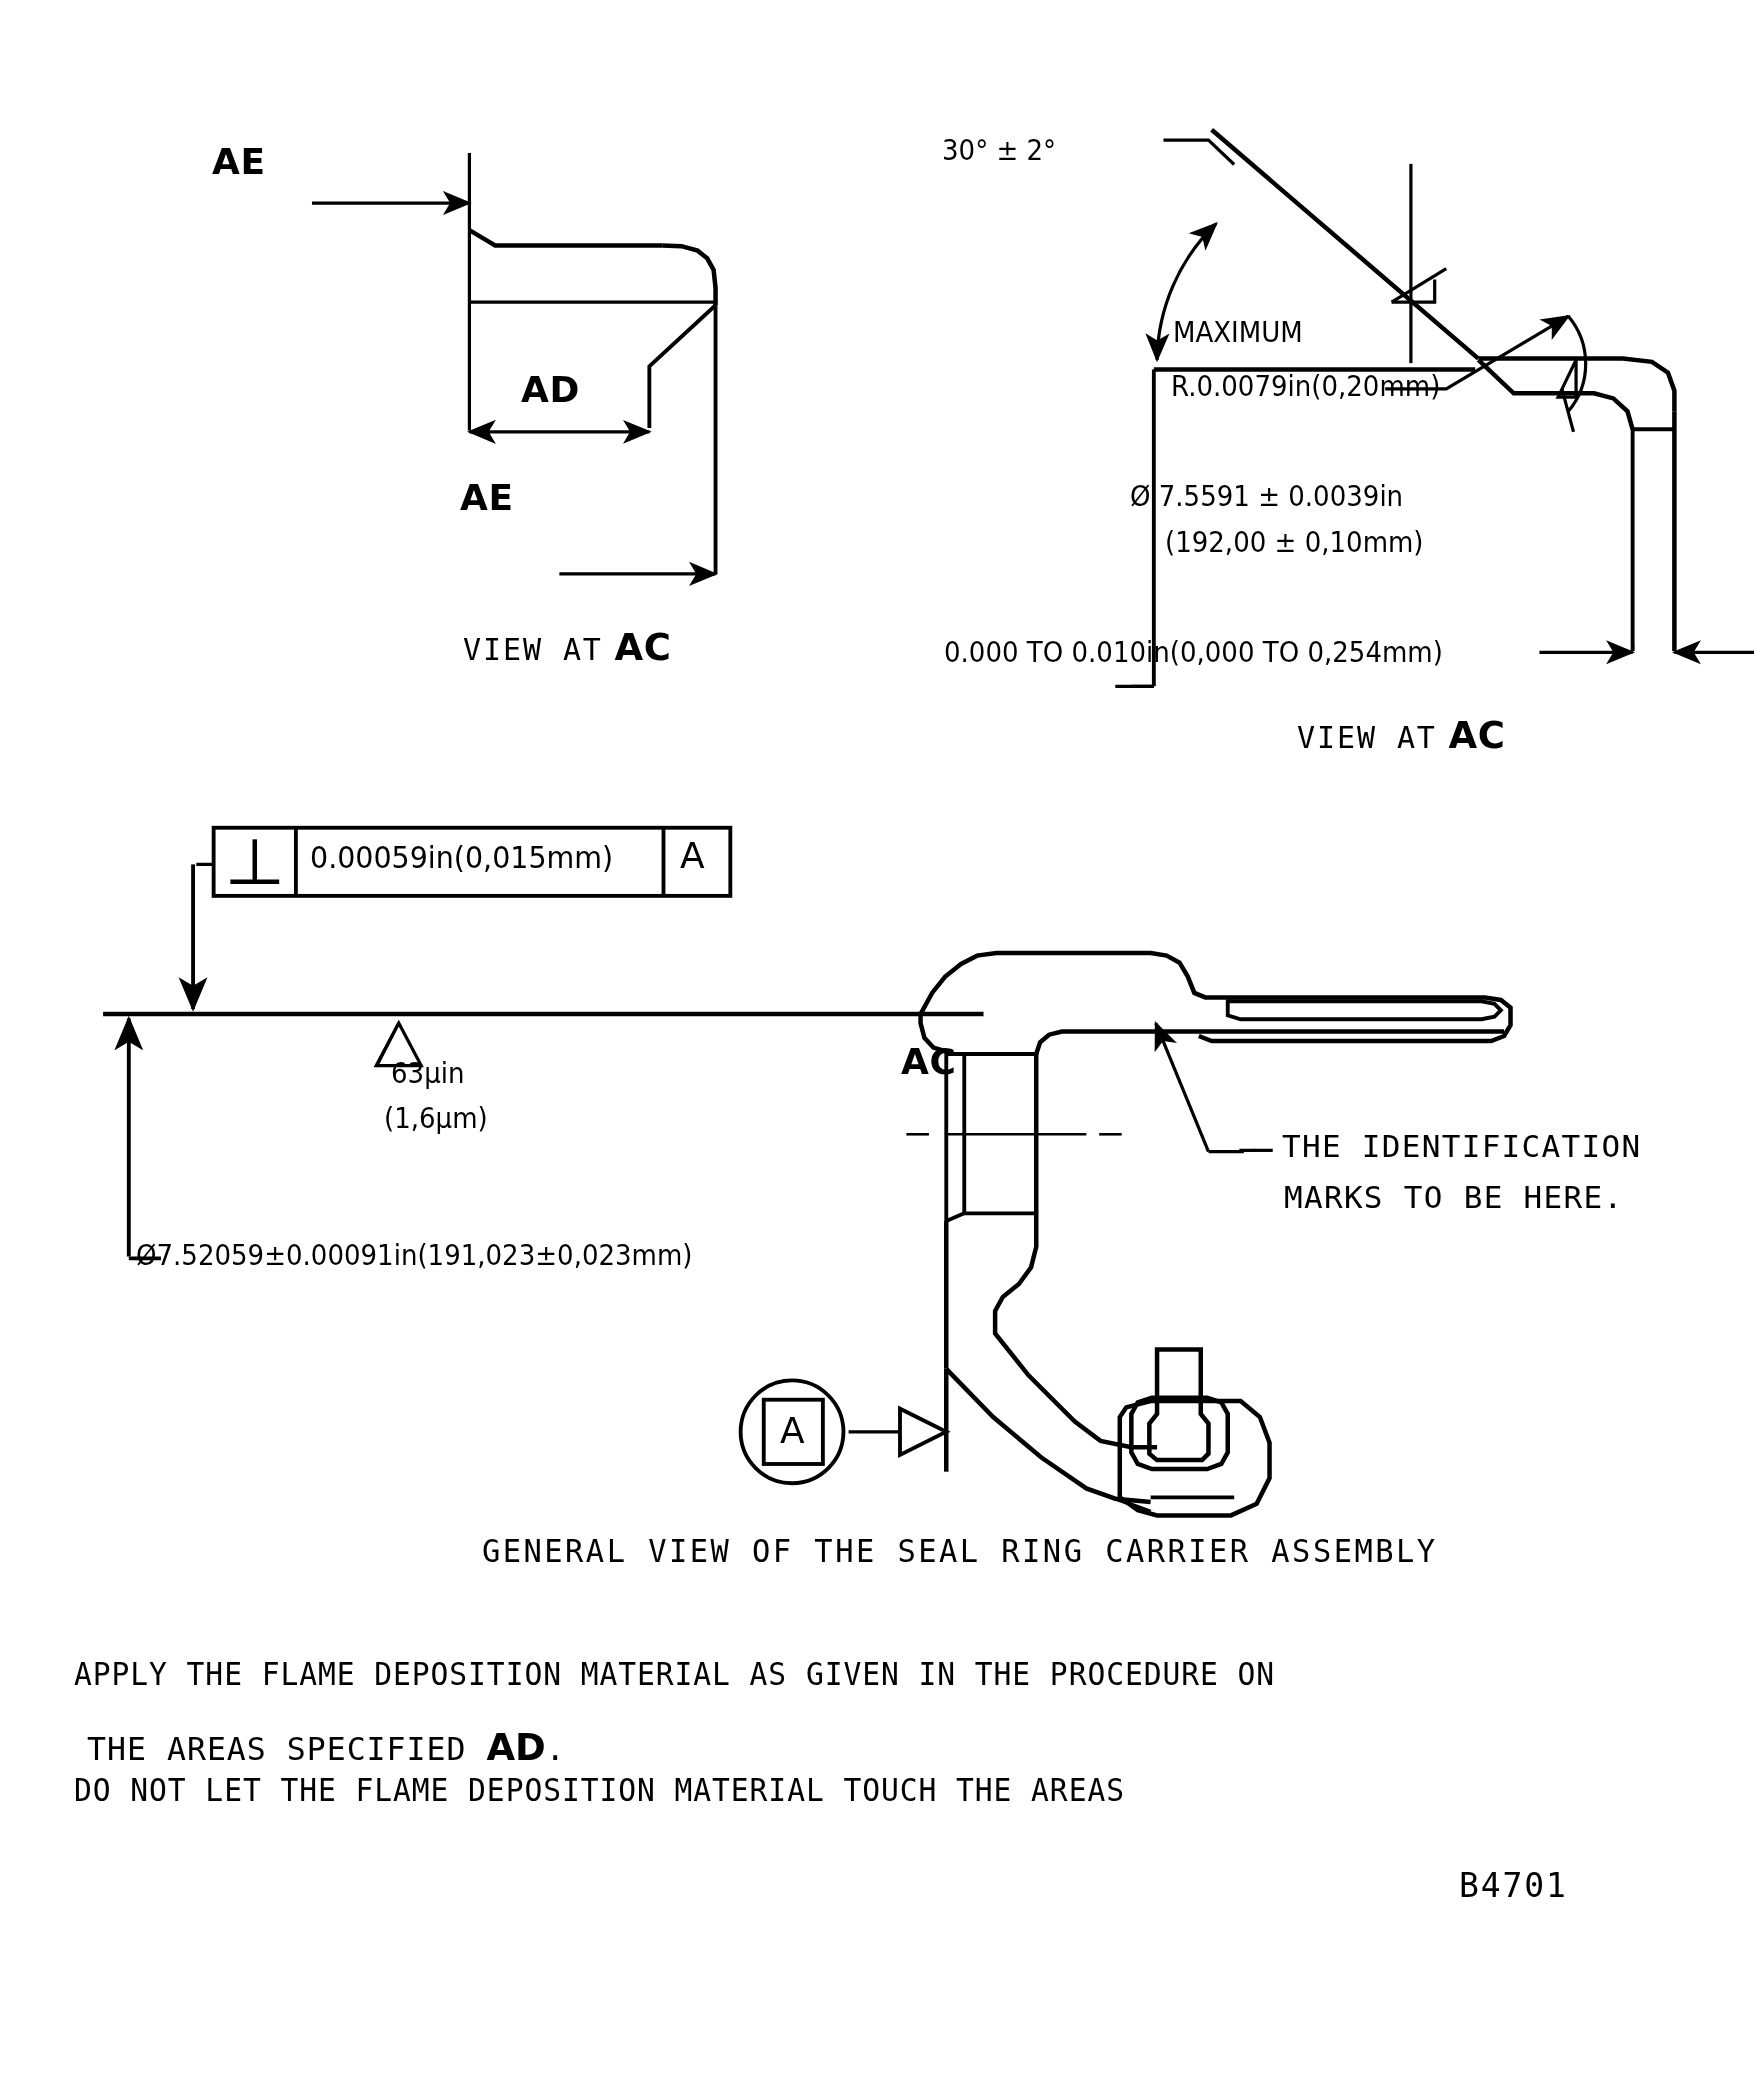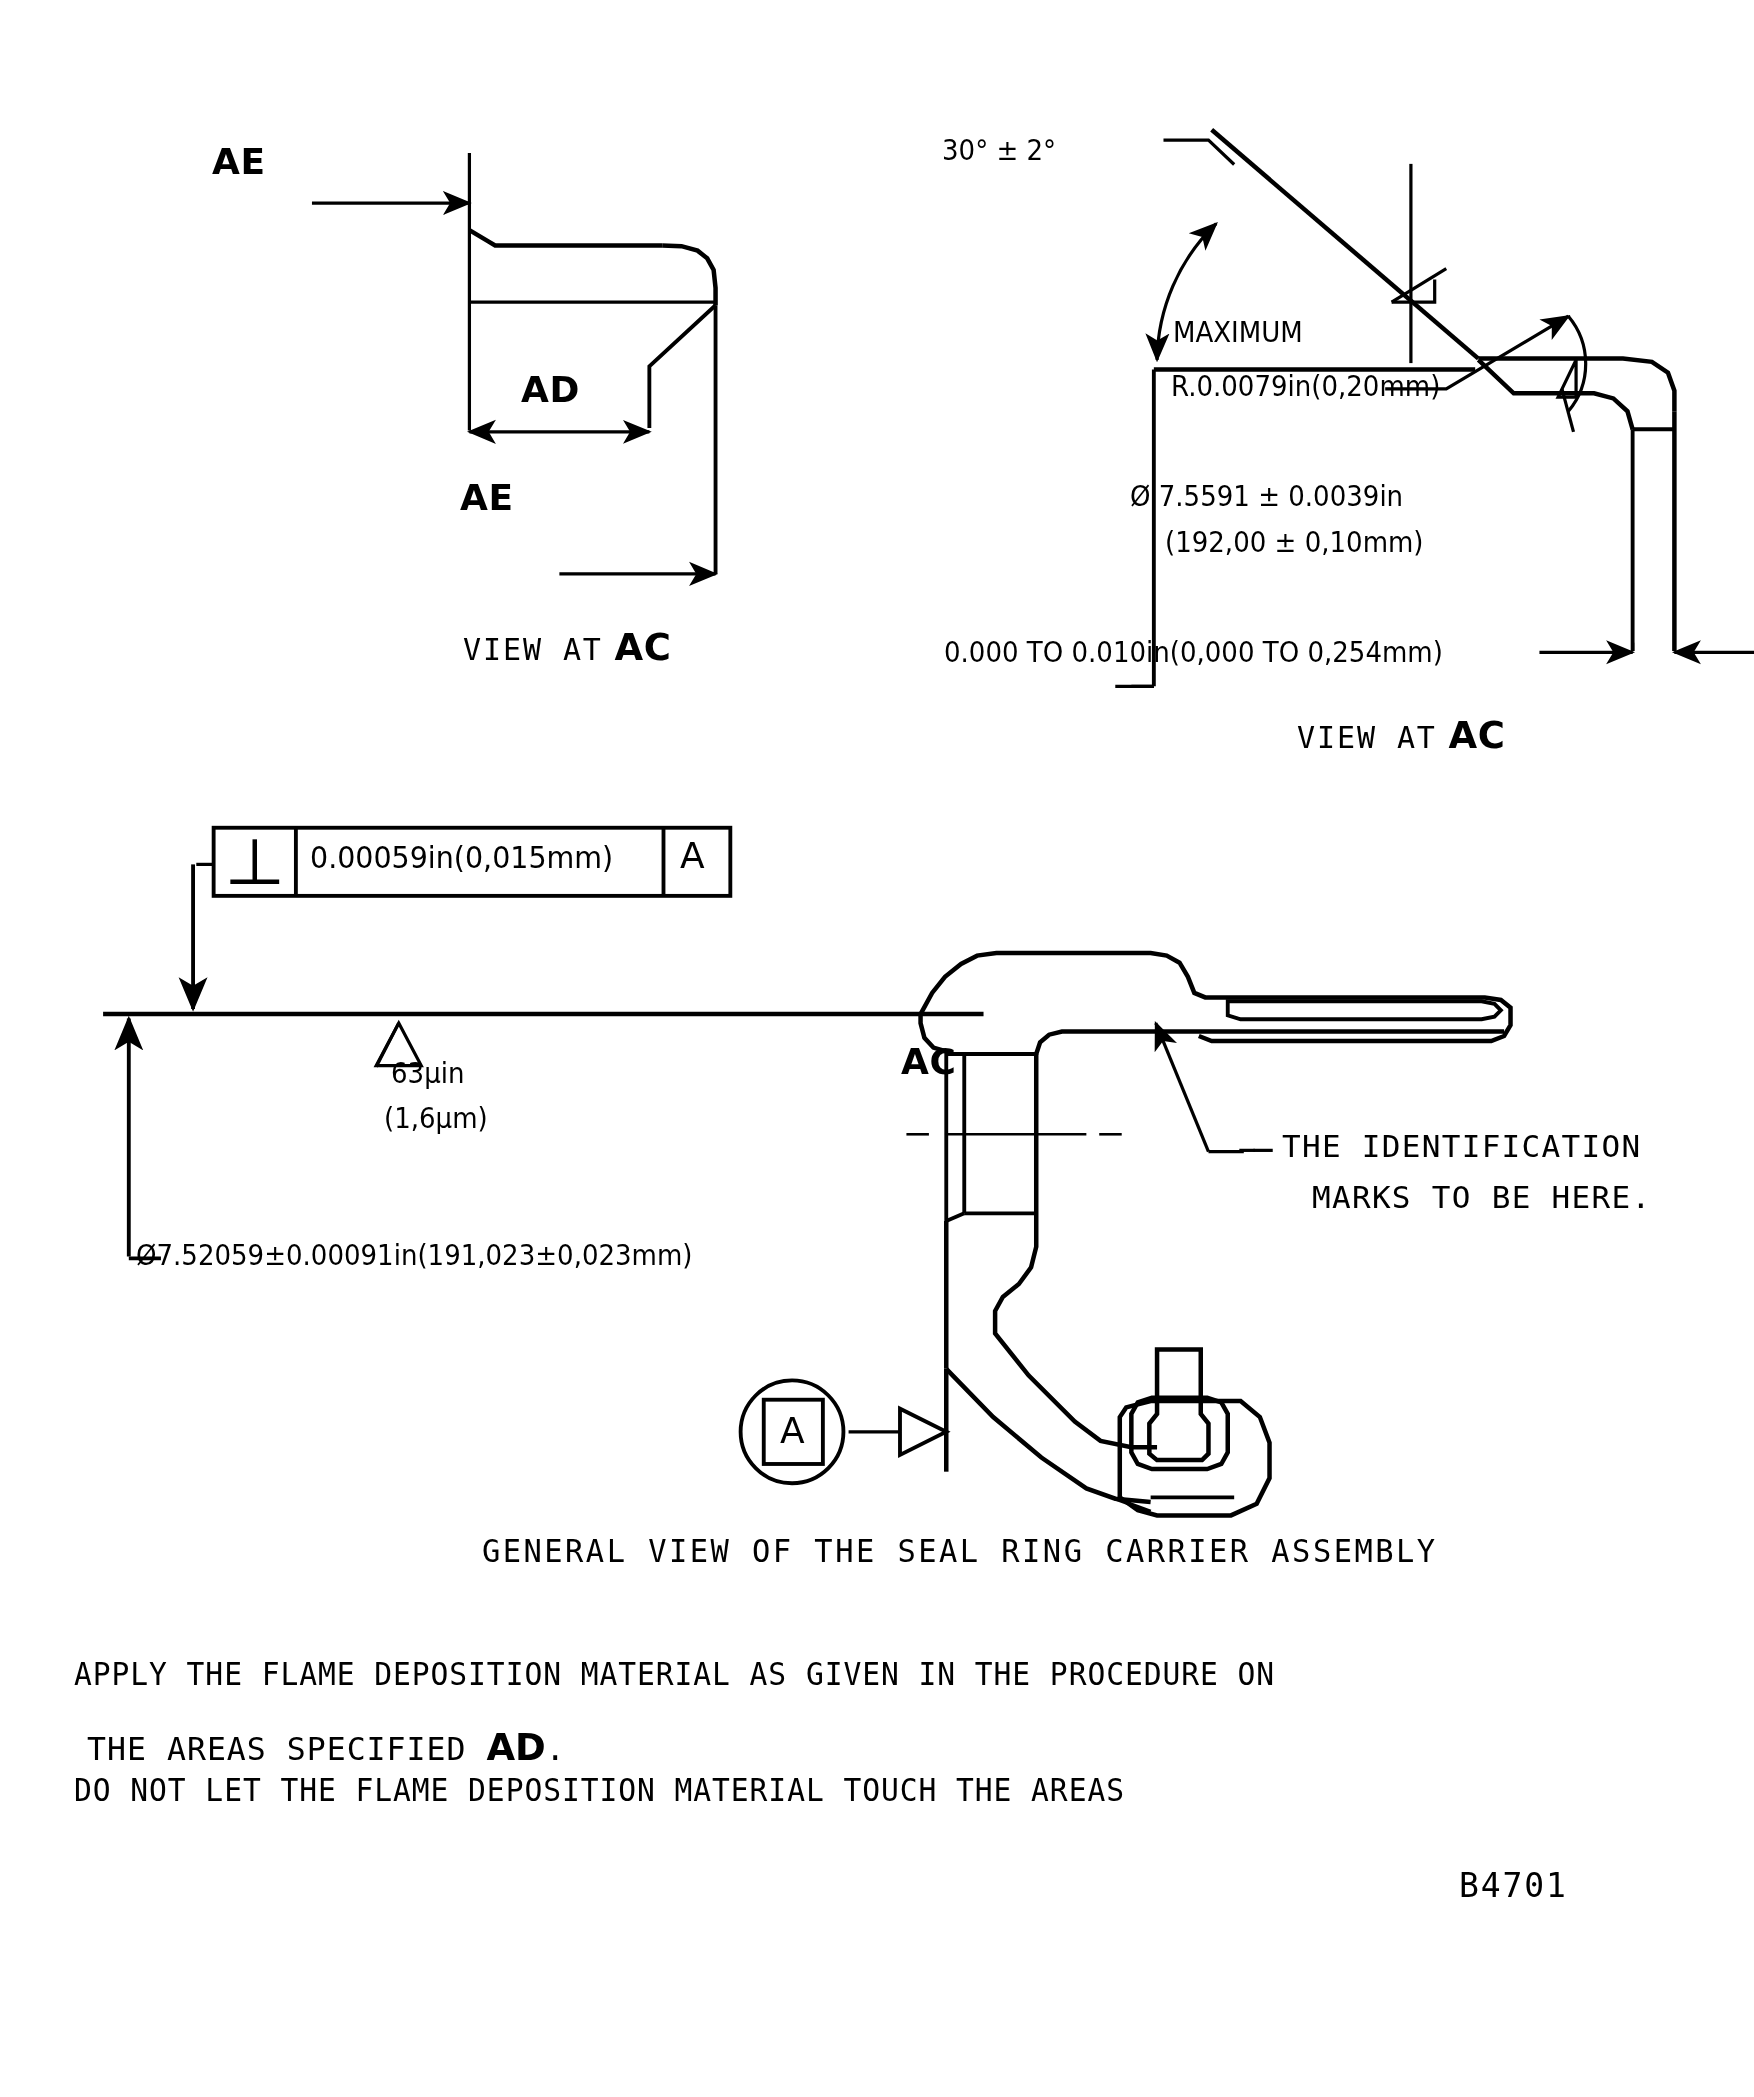--- a/index.html
+++ b/index.html
@@ -314,21 +314,21 @@
 
   <div class="txt dim" style="left:384px; top:1104px;">(1,6μm)</div>
 
   <div class="txt dim" style="left:136px; top:1241px;">Ø7.52059±0.00091in(191,023±0,023mm)</div>
 
   <div class="txt lbl-big" style="left:901px; top:1043px;">AC</div>
 
   <div class="txt datum-letter" style="left:780px; top:1412px;">A</div>
 
   <div class="txt callout" style="left:1282px; top:1130px;">THE IDENTIFICATION</div>
-  <div class="txt callout" style="left:1284px; top:1181px;margin-left:28px;">MARKS TO BE HERE.</div>
+  <div class="txt callout" style="left:1284px; top:1181px;">MARKS TO BE HERE.</div>
 
   <div class="txt caption" style="left:482px; top:1535px;">GENERAL VIEW OF THE SEAL RING CARRIER ASSEMBLY</div>
 
   <div class="txt note" style="left:74px; top:1658px;">APPLY THE FLAME DEPOSITION MATERIAL AS GIVEN IN THE PROCEDURE ON</div>
 
   <div class="txt" style="left:74px; top:1718px;">
     <span class="note">THE AREAS SPECIFIED </span><span class="note-big">AD</span><span class="note">.</span>
   </div>
 
   <div class="txt note" style="left:74px; top:1774px;">DO NOT LET THE FLAME DEPOSITION MATERIAL TOUCH THE AREAS</div>

